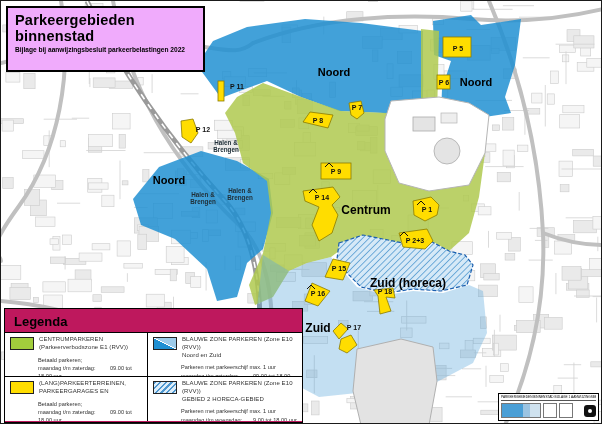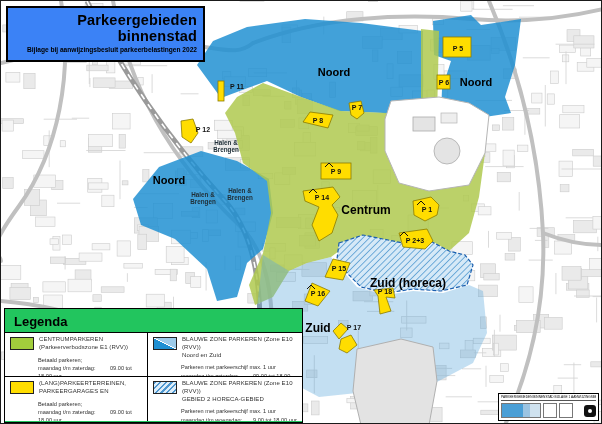--- a/index.html
+++ b/index.html
@@ -4,25 +4,25 @@
 <style>
   html,body{margin:0;padding:0;background:#fff;}
   #stage{position:relative;width:602px;height:424px;box-sizing:border-box;border:1px solid #1a1a1a;overflow:hidden;background:#fff;font-family:"Liberation Sans",sans-serif;}
   #mapsvg{position:absolute;left:0;top:0;width:602px;height:424px;}
   .svgtext{font-family:"Liberation Sans",sans-serif;}
   .zl{font-size:11px;font-weight:bold;fill:#000;}
   .zl2{font-size:12px;font-weight:bold;fill:#000;}
   .pl{font-size:7px;font-weight:bold;fill:#111;}
   .hb{font-size:6.3px;font-weight:bold;fill:#203039;}
   
-  #titlebox{position:absolute;left:5px;top:5px;width:182px;background:#3b82f6;border:2px solid #000;padding:4px 6px 7px 7px;z-index:5;text-align:right;}
+  #titlebox{position:absolute;left:5px;top:5px;width:182px;background:#f0abfc;border:2px solid #000;padding:4px 6px 17px 7px;z-index:5;}
   #titlebox h1{margin:0;font-size:14.5px;font-weight:bold;color:#000;letter-spacing:.2px;}
   #titlebox .sub{margin-top:2px;font-size:6.6px;font-weight:bold;color:#000;}
   
-  #legend{position:absolute;left:3px;top:307px;width:299px;height:115px;background:#22c55e;border:1.2px solid #000;box-sizing:border-box;z-index:5;}
+  #legend{position:absolute;left:3px;top:307px;width:299px;height:115px;background:#be185d;border:1.2px solid #000;box-sizing:border-box;z-index:5;}
   #legend .head{font-size:13px;font-weight:bold;color:#000;padding:5px 0 3px 9px;}
   #lgrid{display:grid;grid-template-columns:143px 1fr;grid-template-rows:1fr 1fr;height:88px;border-top:1px solid #000;}
   .cell{border-right:1px solid #000;border-bottom:1px solid #000;padding:3px 3px 2px 4px;overflow:hidden;background:#fff;}
   .cell:nth-child(2n){border-right:none;}
   .cell:nth-child(3),.cell:nth-child(4){border-bottom:none;}
   .cellhead{display:flex;align-items:flex-start;}
   .swatch{flex:0 0 auto;width:22px;height:11px;border:1px solid #222;margin:1px 5px 0 1px;}
   .sw-green{background:#A2CE3C;}
   .sw-yellow{background:#FFDD00;}
   .sw-blue{background:linear-gradient(to top right,#1E8FD2 0 47%,#ffffff 47% 53%,#9CCBEA 53% 100%);}

